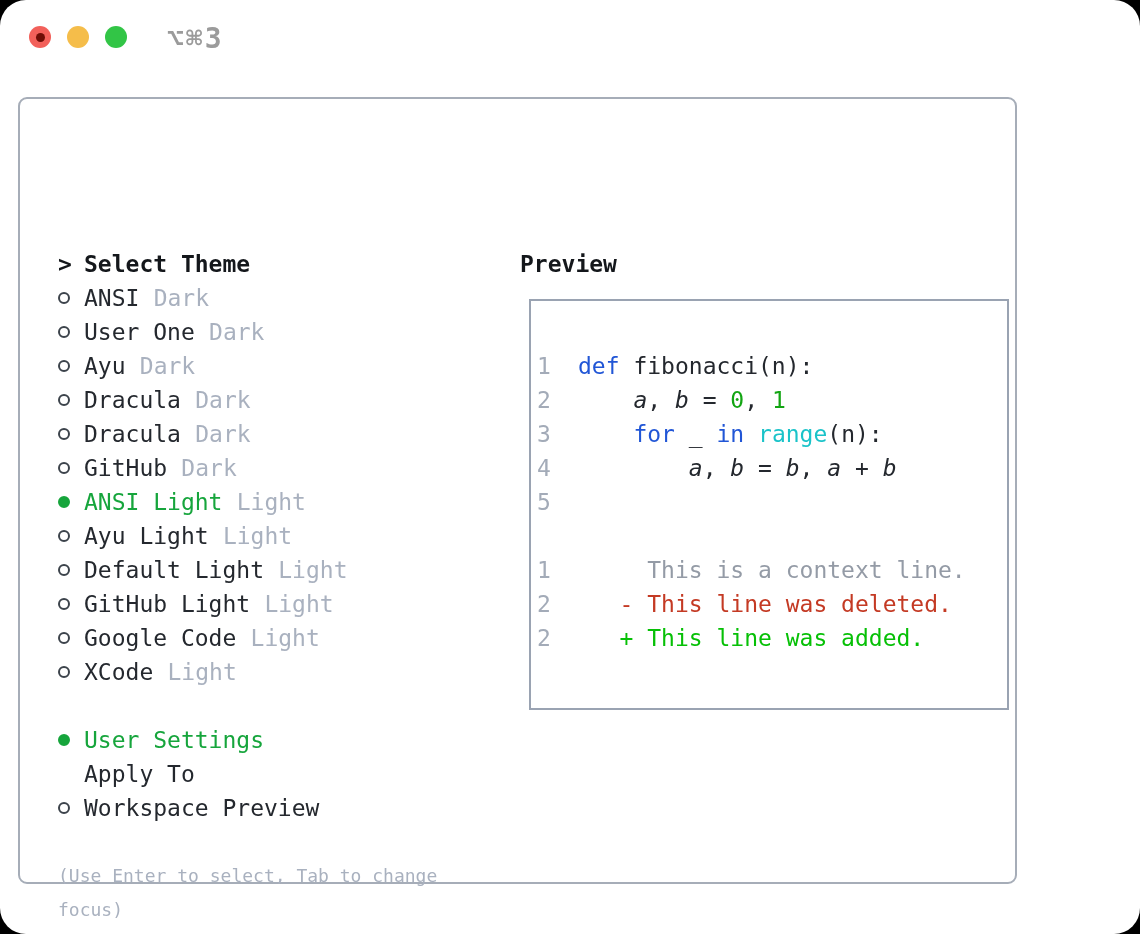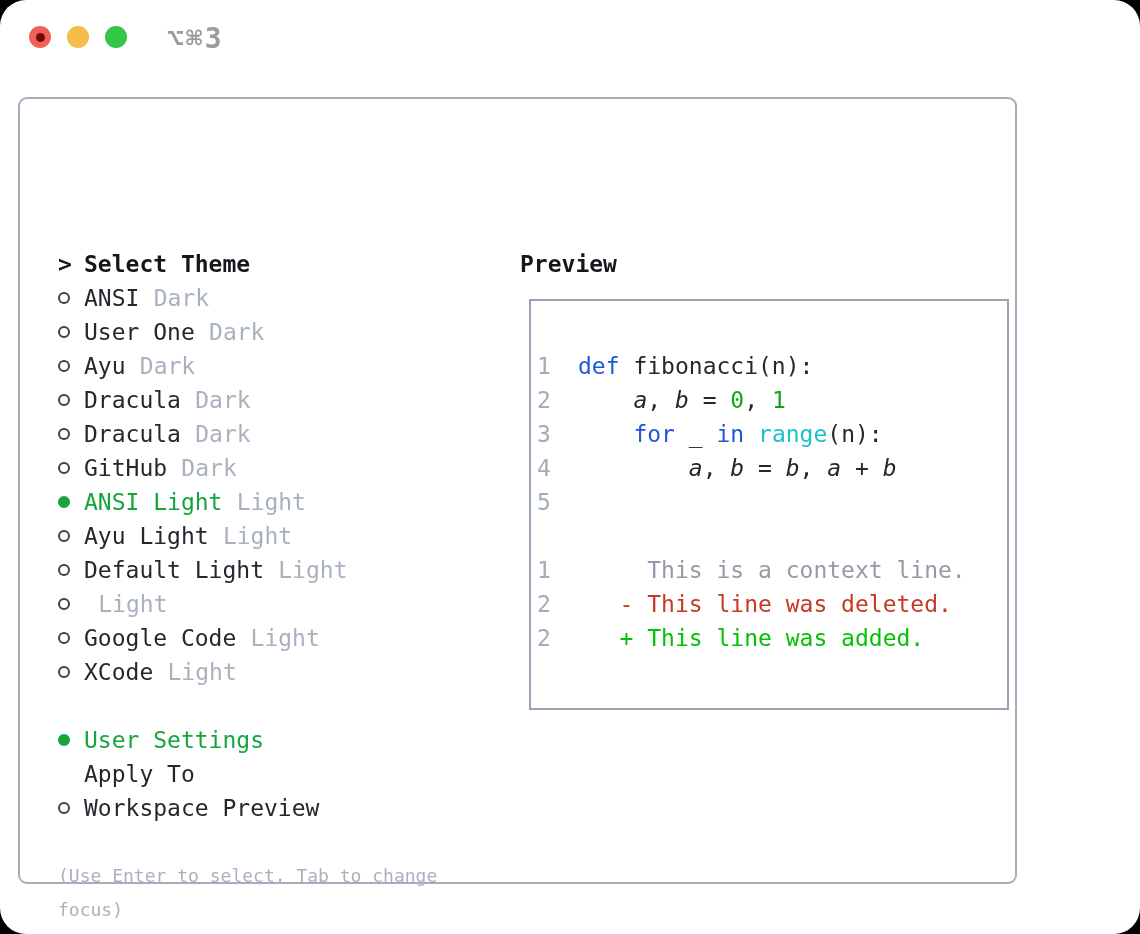--- a/index.html
+++ b/index.html
@@ -72,21 +72,21 @@
 
     <div class="row"><span class="cell-marker"><span class="radio"></span></span><span class="item-name">ANSI</span><span class="item-variant">Dark</span></div>
         <div class="row"><span class="cell-marker"><span class="radio"></span></span><span class="item-name">User One</span><span class="item-variant">Dark</span></div>
         <div class="row"><span class="cell-marker"><span class="radio"></span></span><span class="item-name">Ayu</span><span class="item-variant">Dark</span></div>
         <div class="row"><span class="cell-marker"><span class="radio"></span></span><span class="item-name">Dracula</span><span class="item-variant">Dark</span></div>
         <div class="row"><span class="cell-marker"><span class="radio"></span></span><span class="item-name">Dracula</span><span class="item-variant">Dark</span></div>
         <div class="row"><span class="cell-marker"><span class="radio"></span></span><span class="item-name">GitHub</span><span class="item-variant">Dark</span></div>
         <div class="row"><span class="cell-marker"><span class="radio sel"></span></span><span class="item-name sel-text">ANSI Light</span><span class="item-variant">Light</span></div>
         <div class="row"><span class="cell-marker"><span class="radio"></span></span><span class="item-name">Ayu Light</span><span class="item-variant">Light</span></div>
         <div class="row"><span class="cell-marker"><span class="radio"></span></span><span class="item-name">Default Light</span><span class="item-variant">Light</span></div>
-        <div class="row"><span class="cell-marker"><span class="radio"></span></span><span class="item-variant">Light</span></div>
+        <div class="row"><span class="cell-marker"><span class="radio"></span></span><span class="item-name">GitHub Light</span><span class="item-variant">Light</span></div>
         <div class="row"><span class="cell-marker"><span class="radio"></span></span><span class="item-name">Google Code</span><span class="item-variant">Light</span></div>
         <div class="row"><span class="cell-marker"><span class="radio"></span></span><span class="item-name">XCode</span><span class="item-variant">Light</span></div>
       </div>
 
     <div class="apply-section">
       <div class="row"><span class="cell-marker"><span class="radio sel"></span></span><span class="item-name sel-text">User Settings</span></div>
 
     <div class="row">
         <span class="cell-marker"></span>
         <span class="item-name">Apply To</span>

